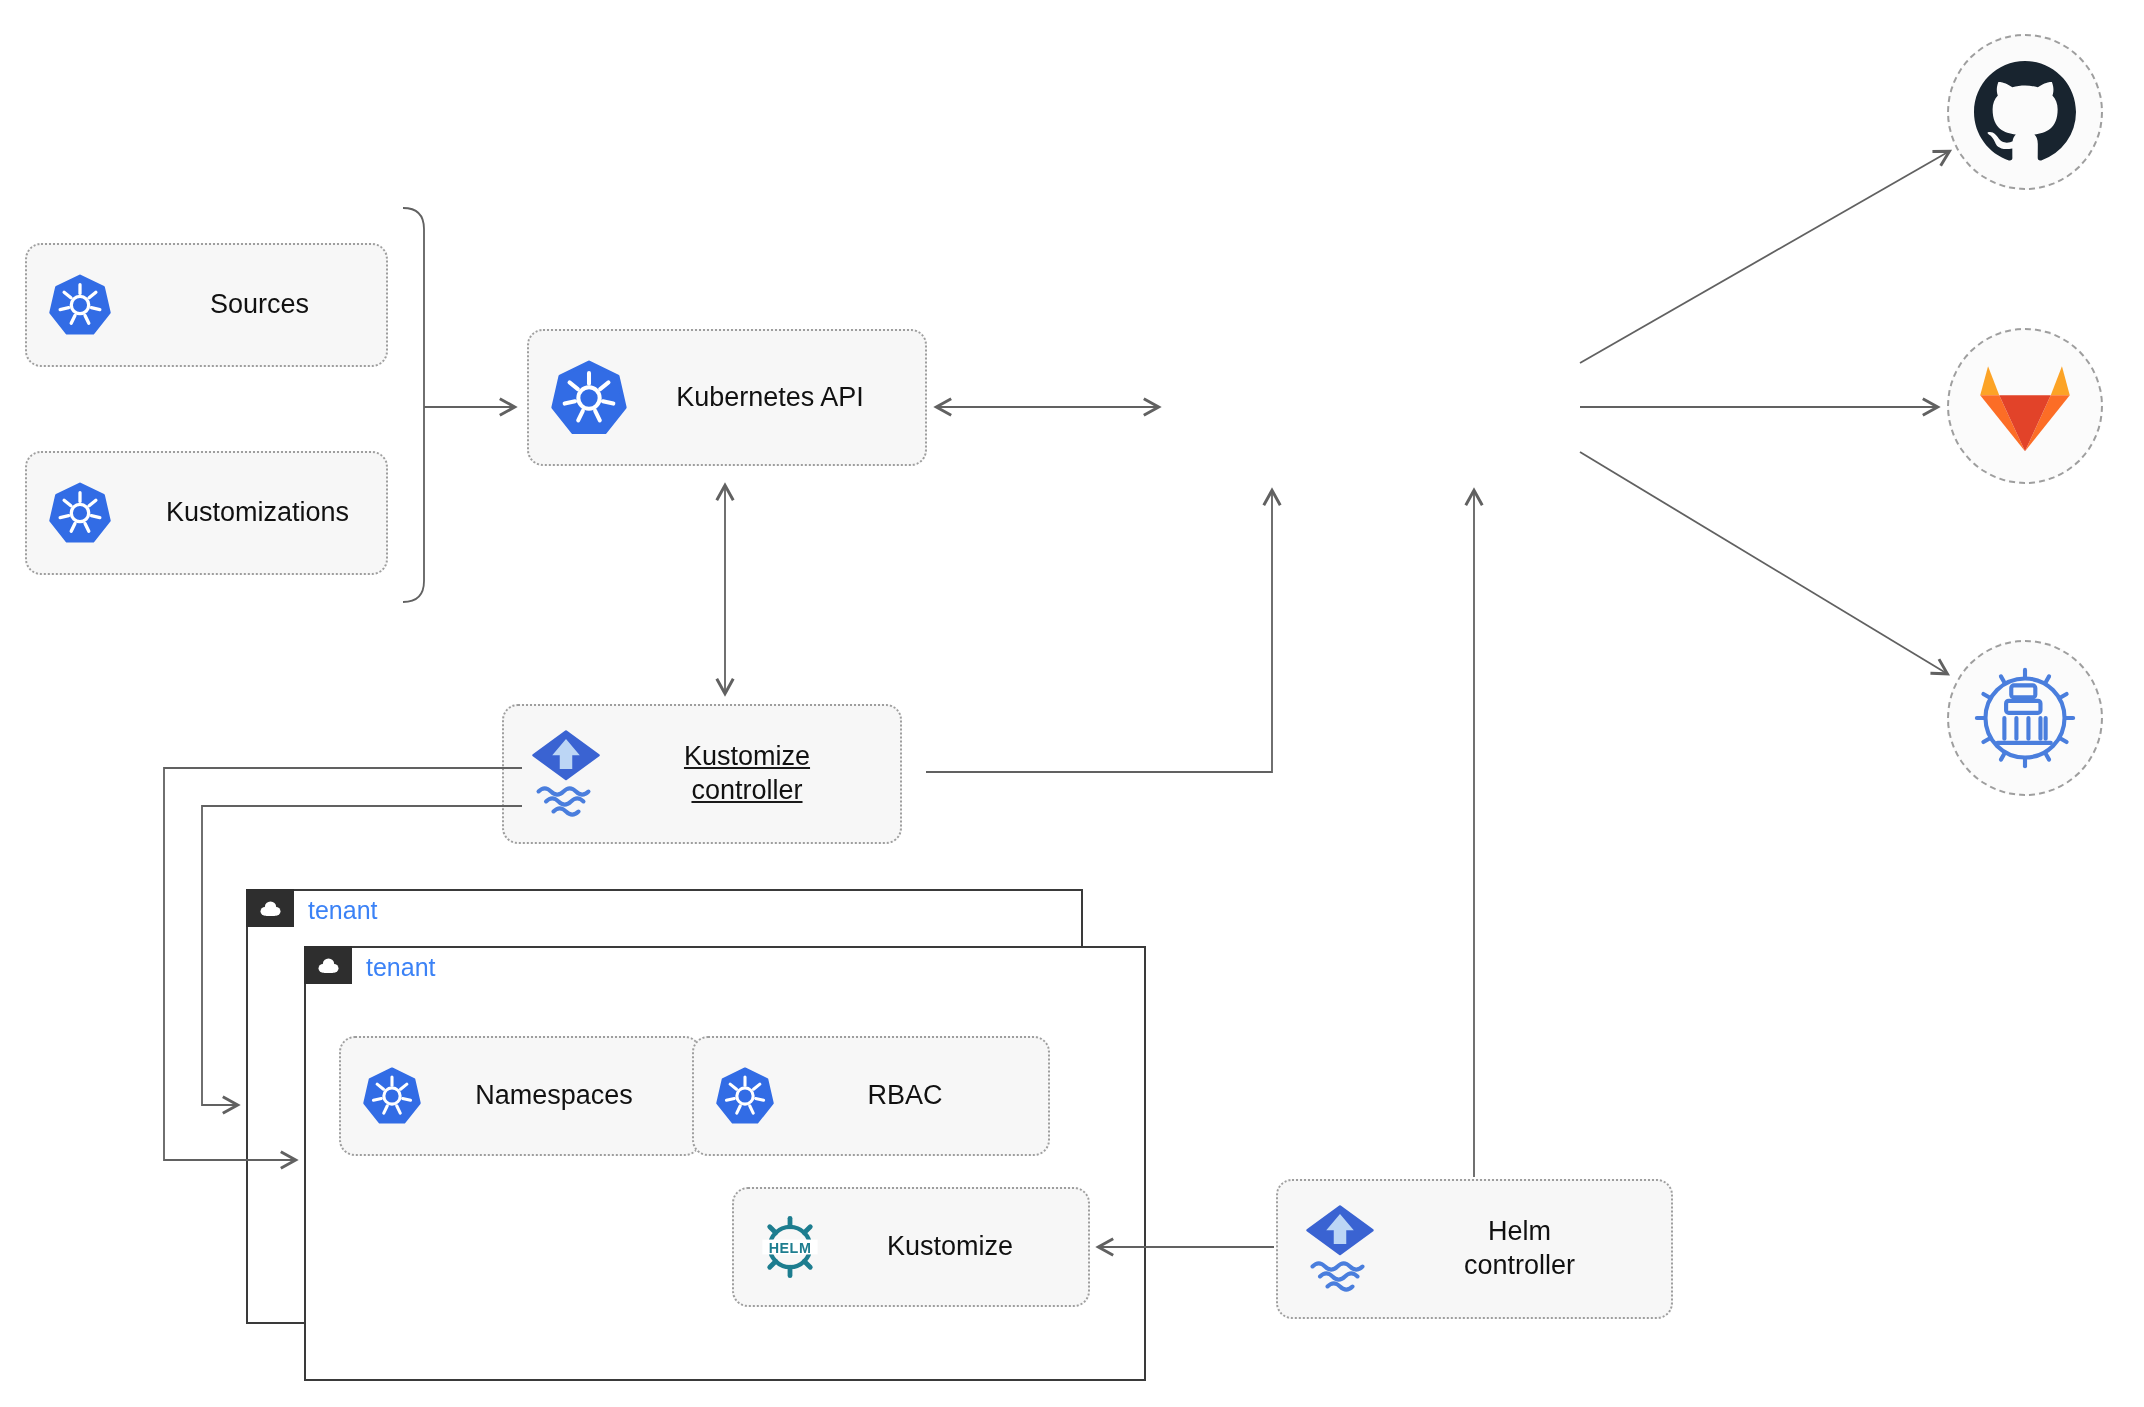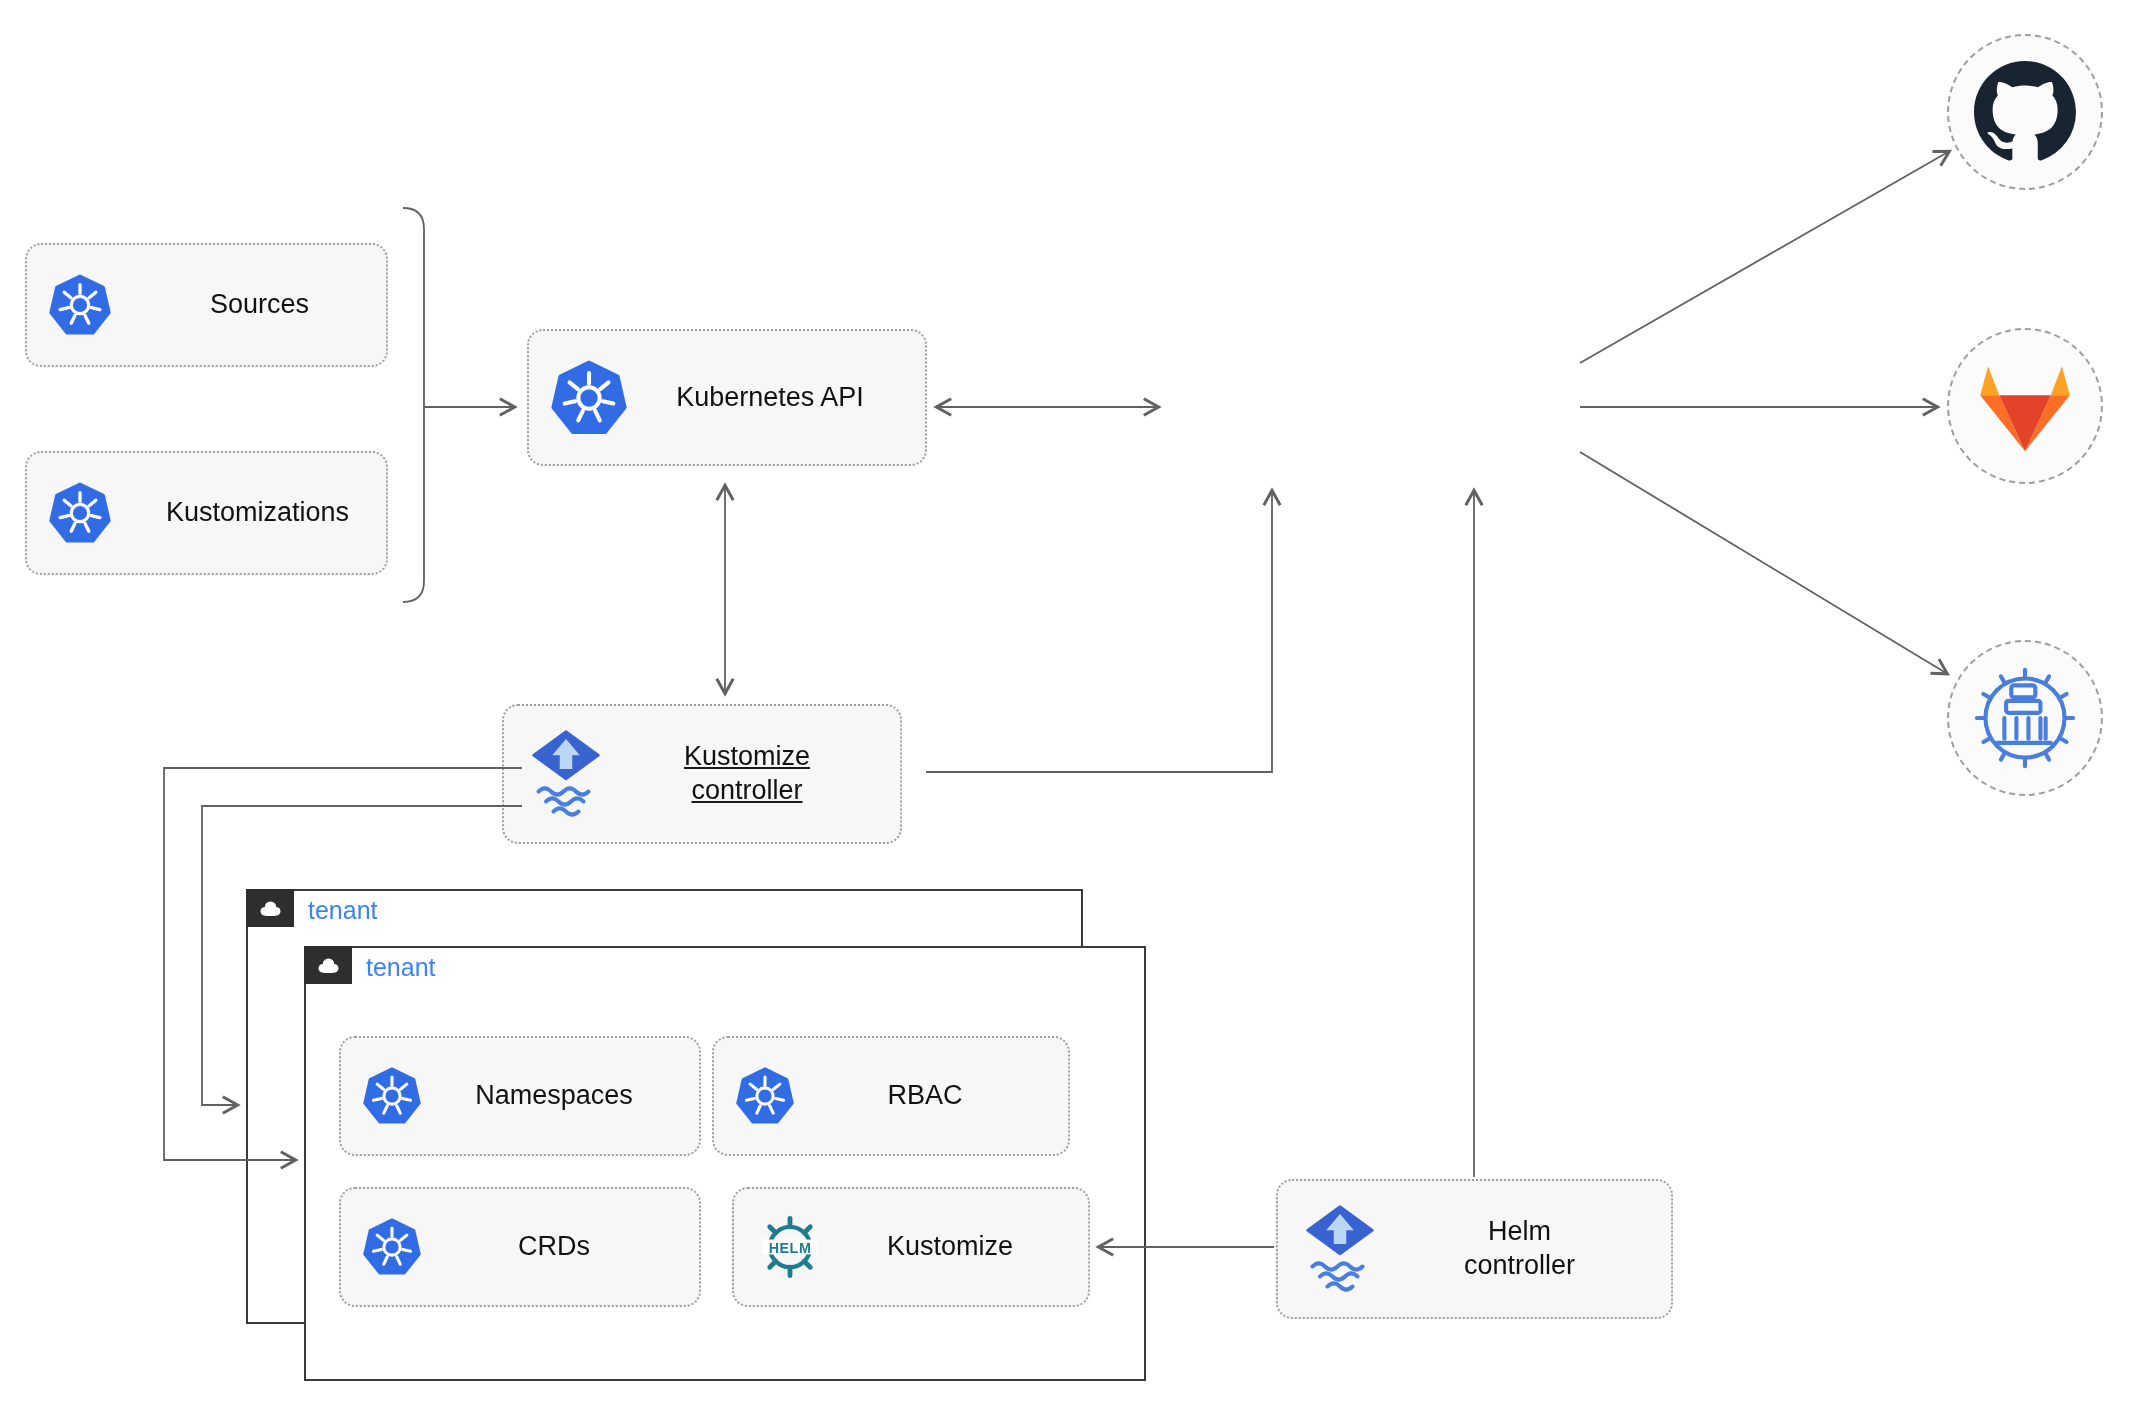--- a/index.html
+++ b/index.html
@@ -147,31 +147,25 @@
       </div>
       <span class="tenant-label">tenant</span>
     </div>
 
     <div class="node" style="left:339px;top:1036px;width:362px;height:120px;">
       <svg class="icon" width="58" height="58">
           <use href="#k8s-logo"></use>
         </svg>
       <span class="label">Namespaces</span>
     </div>
-    <div class="node" style="left:712px;top:1036px;width:358px;height:120px;">
+    <div class="node" style="left:692px;top:1036px;width:358px;height:120px;">
       <svg class="icon" width="58" height="58">
           <use href="#k8s-logo"></use>
         </svg>
       <span class="label">RBAC</span>
-    </div>
-    <div class="node" style="left:339px;top:1187px;width:362px;height:120px;">
-      <svg class="icon" width="58" height="58">
-          <use href="#k8s-logo"></use>
-        </svg>
-      <span class="label">CRDs</span>
     </div>
     <div class="node" style="left:732px;top:1187px;width:358px;height:120px;">
       <svg class="icon" width="68" height="68">
           <use href="#helm-logo"></use>
         </svg>
       <span class="label">Kustomize</span>
     </div>
 
     <div class="node" style="left:25px;top:243px;width:363px;height:124px;gap:44px;">
       <svg class="icon" width="62" height="62">

